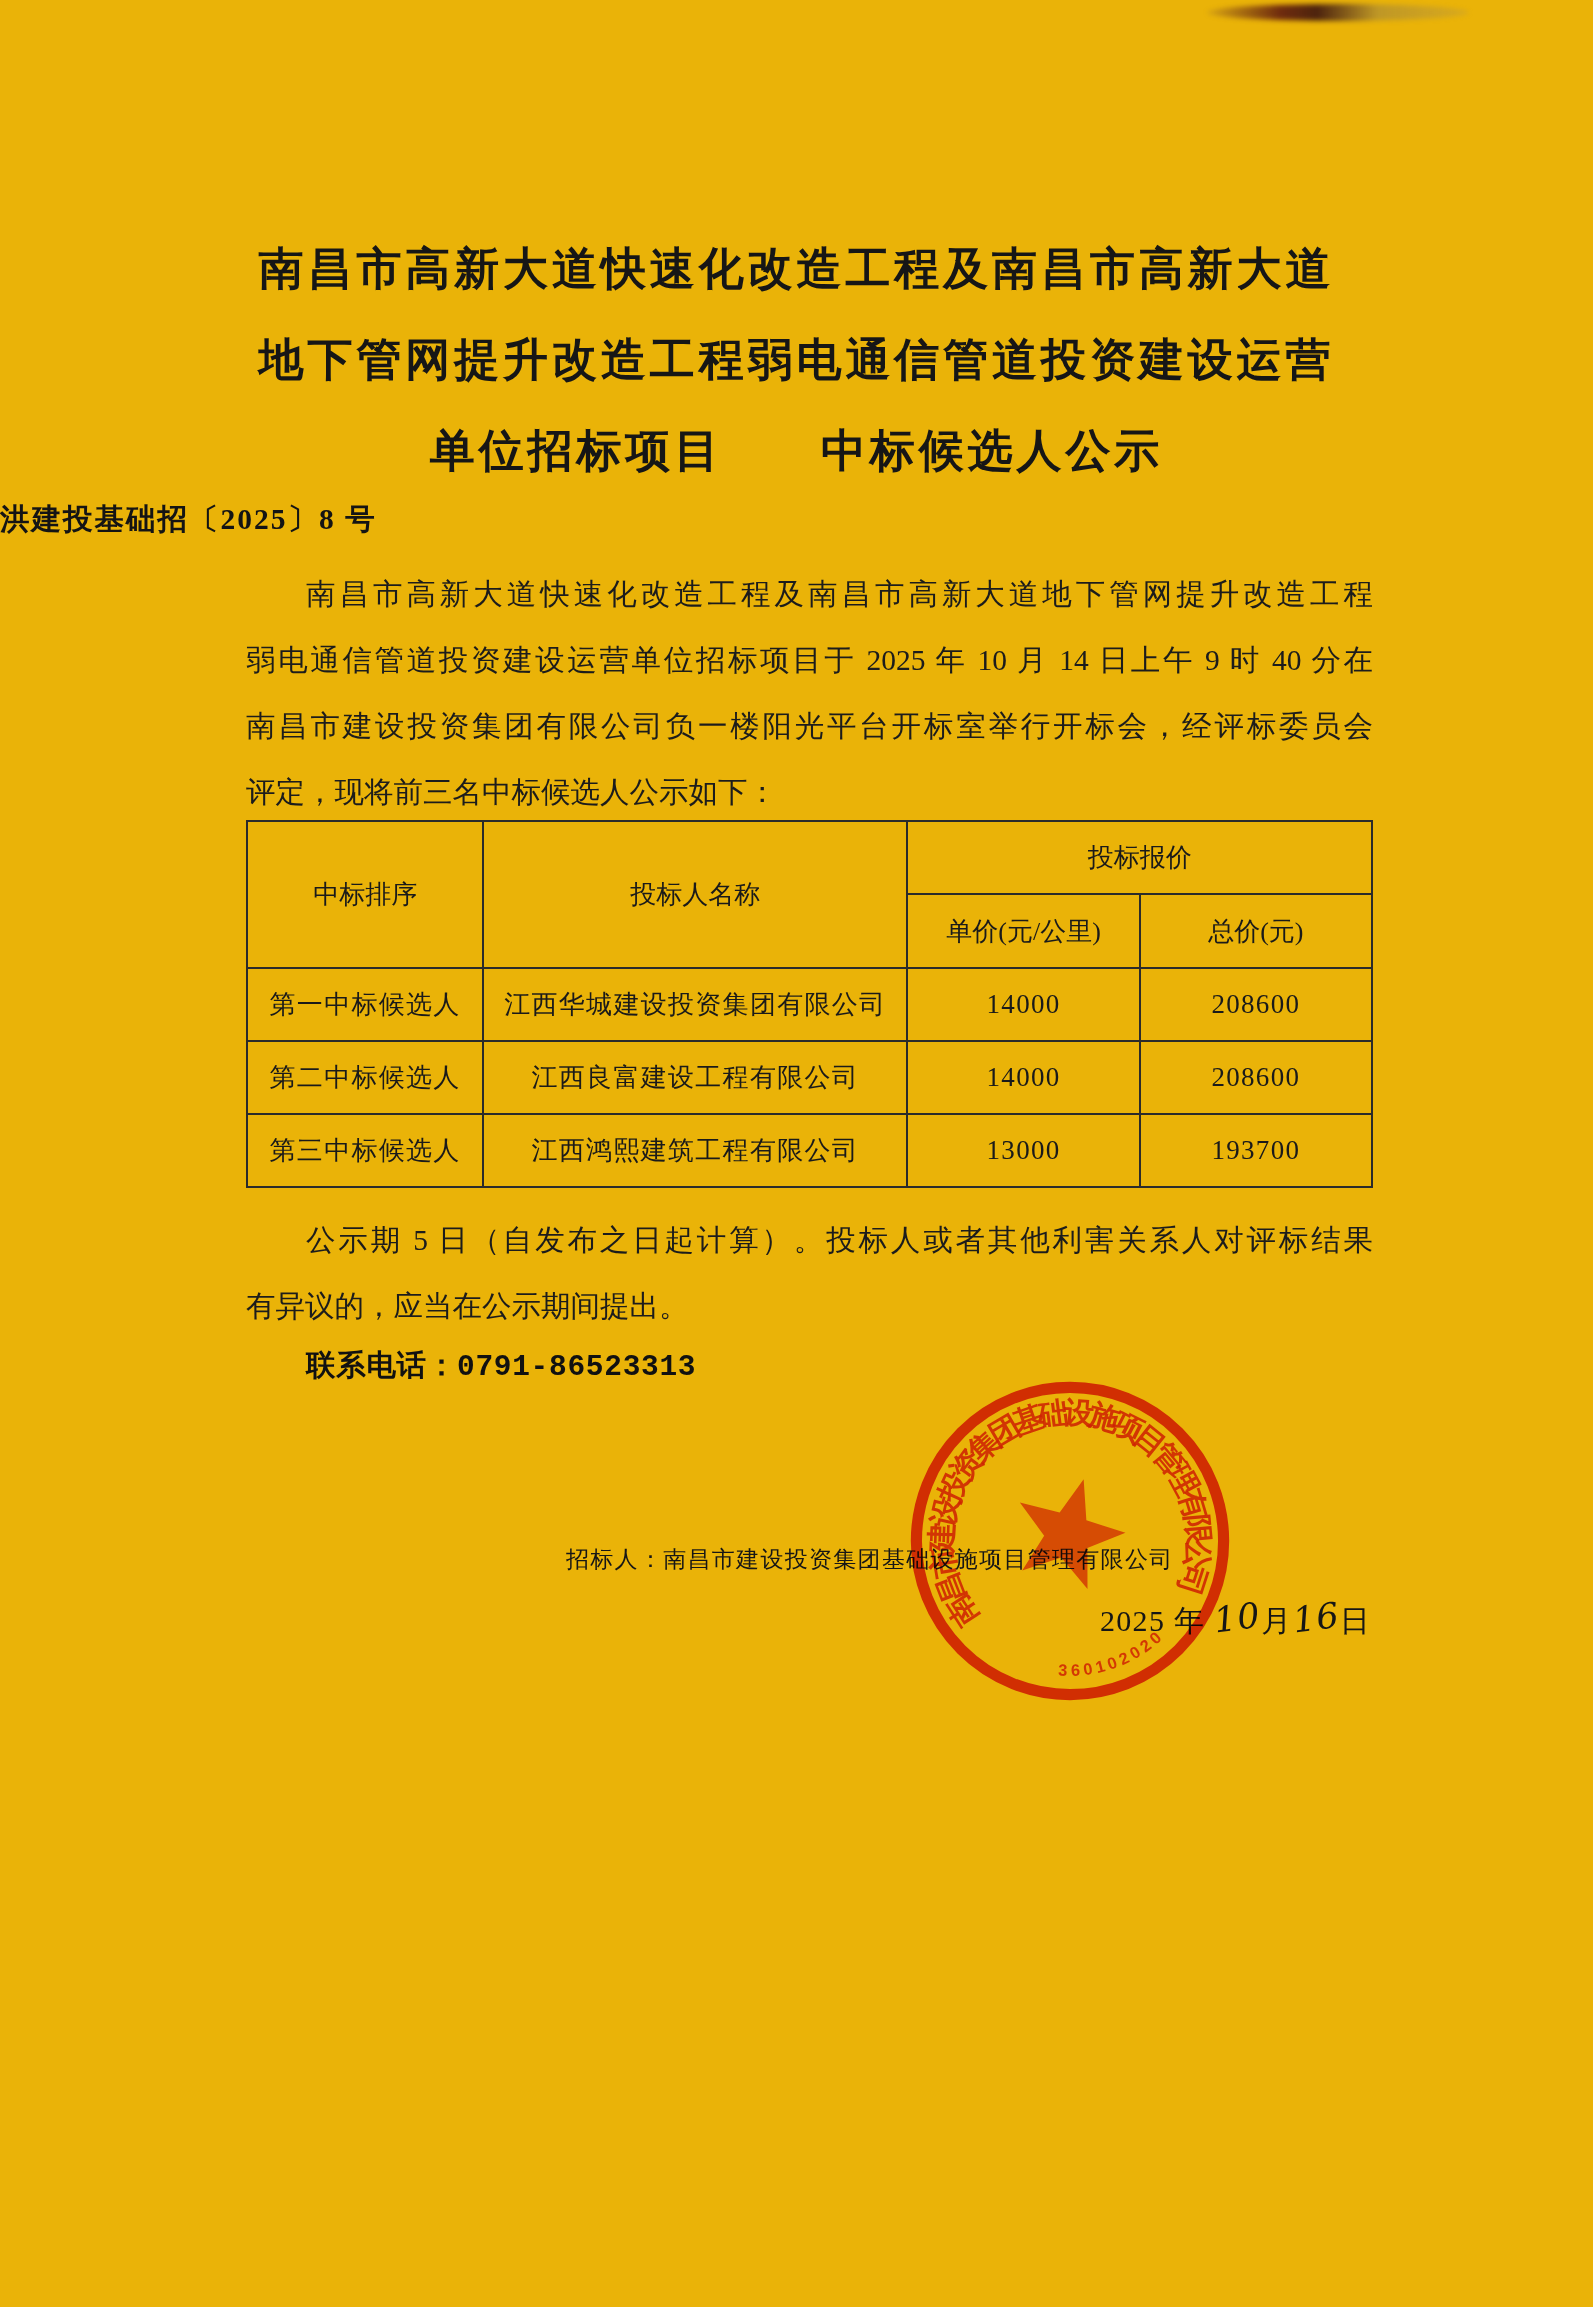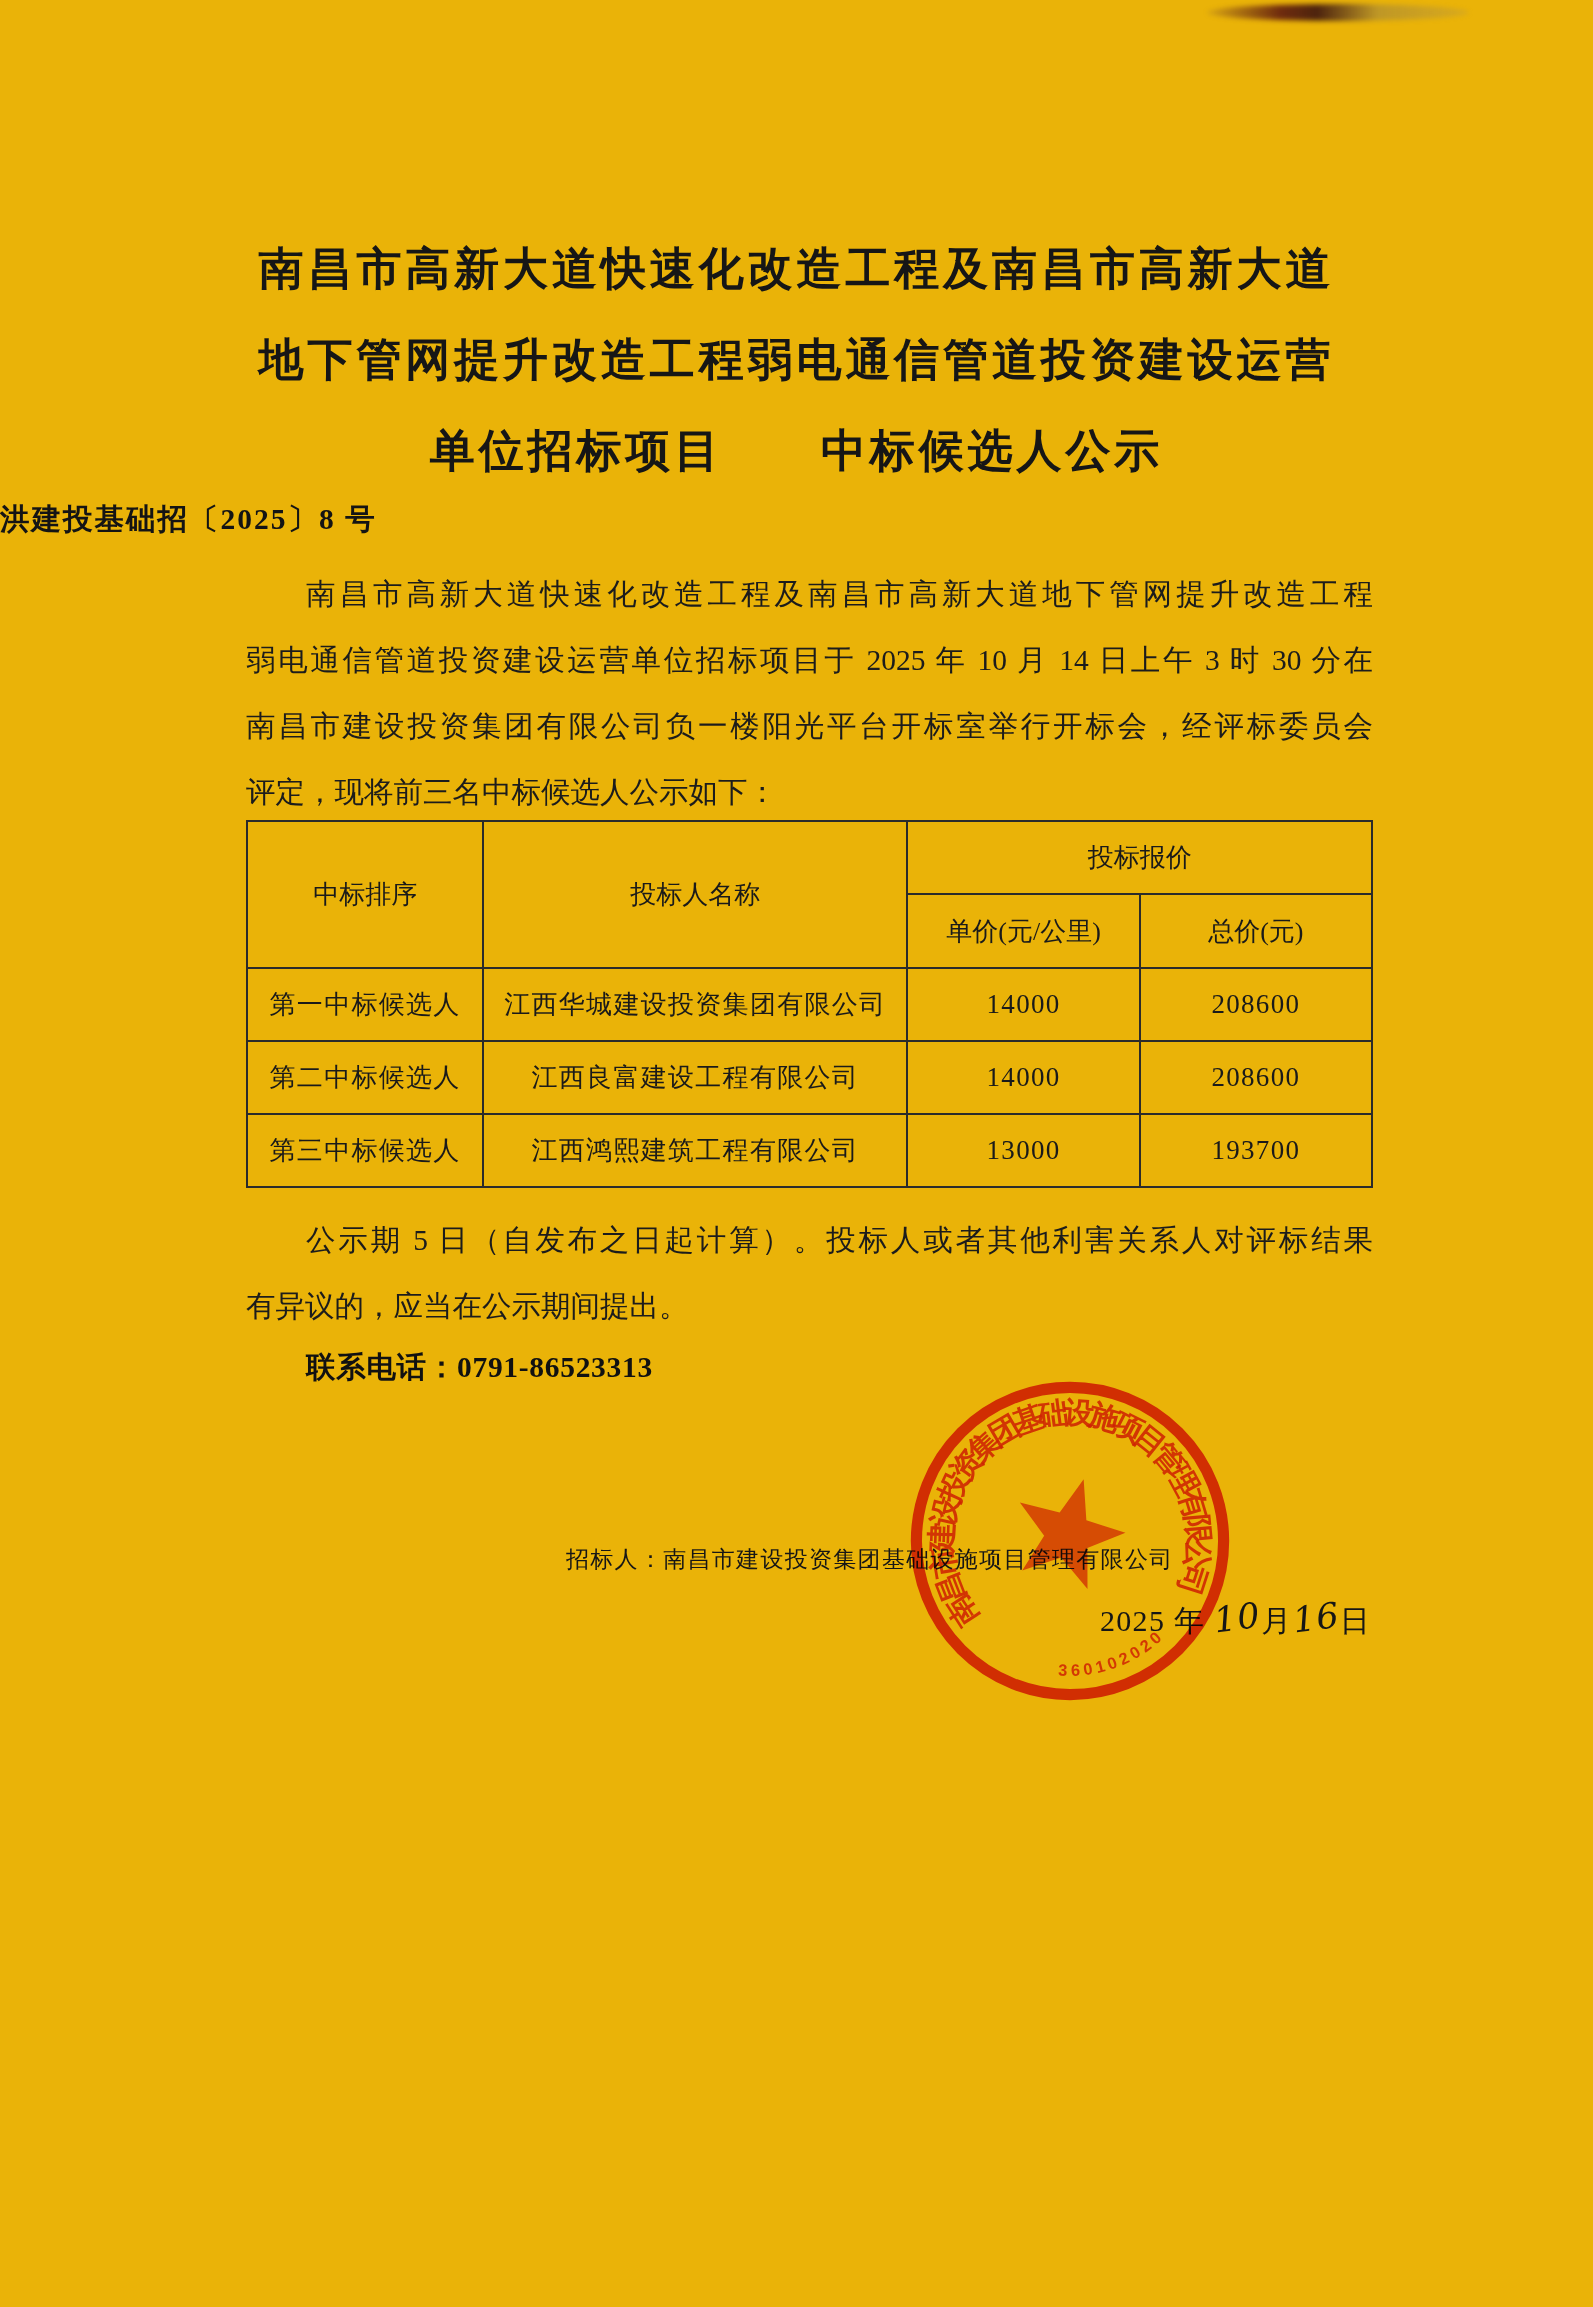--- a/index.html
+++ b/index.html
@@ -30,21 +30,21 @@
   .body-block{
     position:absolute;left:246px;width:1127px;
     font-size:29.5px;line-height:66px;color:#1c1c1c;
   }
   .para1{top:561px;}
   .para2{top:1207px;}
   .phone-line{
     position:absolute;left:246px;top:1334px;width:1127px;
     font-size:29.5px;line-height:66px;font-weight:700;
     text-indent:60px;letter-spacing:0.7px;color:#111;
-    font-family:Liberation Serif, serif;
+    font-family:Liberation Mono, monospace;
   }
   .line{text-align:justify;}
   .line.fill{text-align-last:justify;}
   .line.indent{text-indent:60px;}
   
   .bid-table{
     position:absolute;left:246px;top:820px;width:1127px;height:325px;
     border-collapse:collapse;table-layout:fixed;
     font-size:26px;color:#1a1a1a;
   }
@@ -96,21 +96,21 @@
   <div class="title-block">
     <div>南昌市高新大道快速化改造工程及南昌市高新大道</div>
     <div>地下管网提升改造工程弱电通信管道投资建设运营</div>
     <div>单位招标项目　　中标候选人公示</div>
   </div>
 
   <div class="doc-number">洪建投基础招〔2025〕8 号</div>
 
   <div class="body-block para1">
     <div class="line fill indent">南昌市高新大道快速化改造工程及南昌市高新大道地下管网提升改造工程</div>
-    <div class="line fill">弱电通信管道投资建设运营单位招标项目于 2025 年 10 月 14 日上午 3 时 30 分在</div>
+    <div class="line fill">弱电通信管道投资建设运营单位招标项目于 2025 年 10 月 14 日上午 9 时 40 分在</div>
     <div class="line fill">南昌市建设投资集团有限公司负一楼阳光平台开标室举行开标会，经评标委员会</div>
     <div class="line">评定，现将前三名中标候选人公示如下：</div>
   </div>
 
   <table class="bid-table">
     <colgroup>
       <col class="col-rank">
         <col class="col-bidder">
         <col class="col-unit">
         <col class="col-total">

